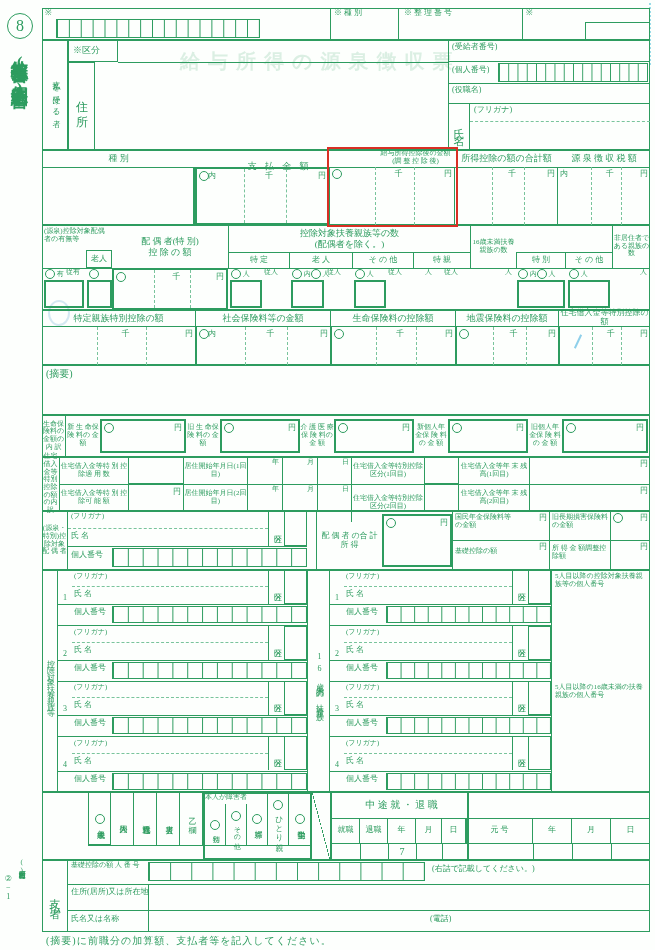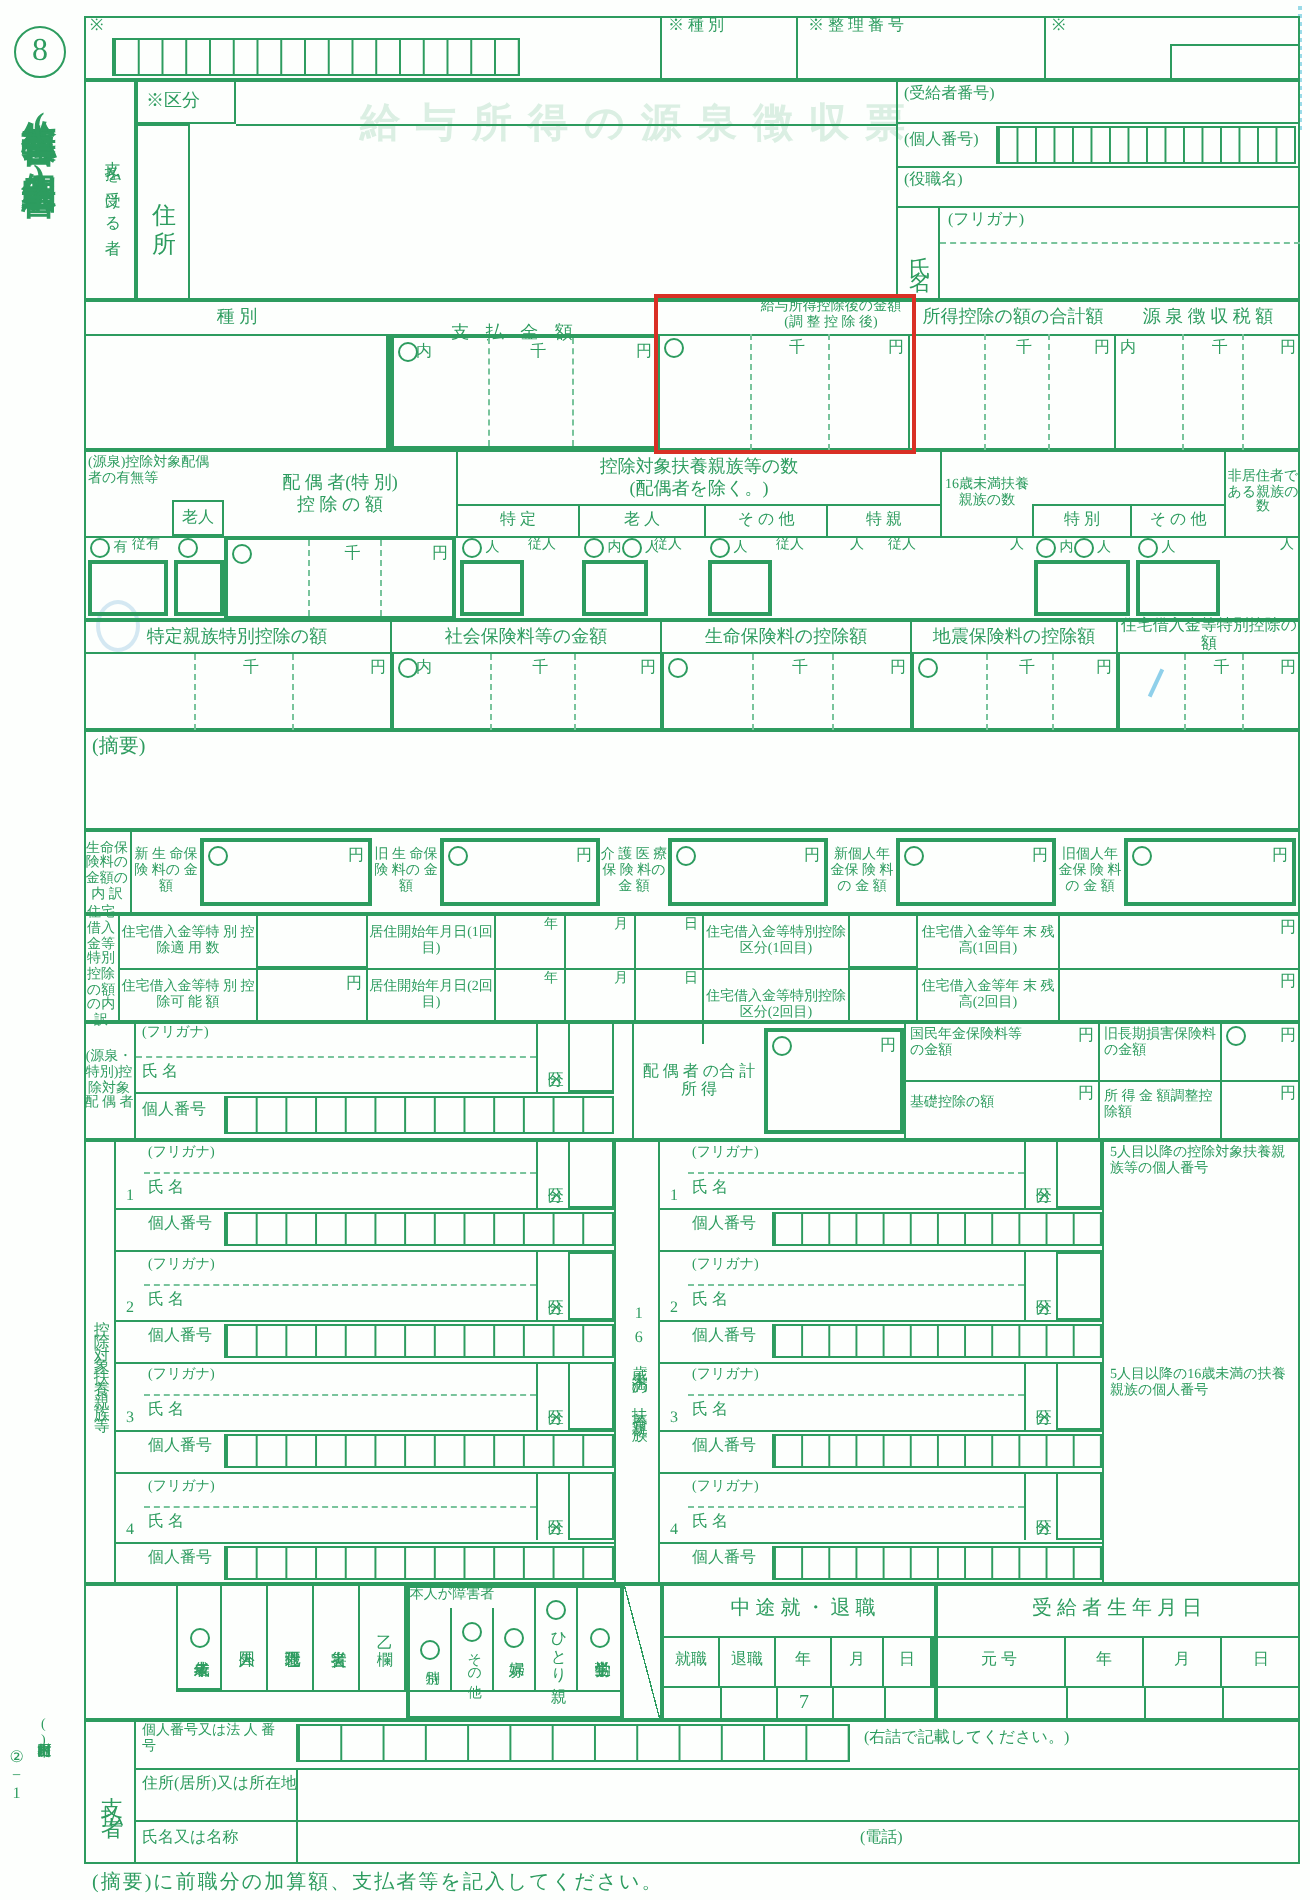--- a/index.html
+++ b/index.html
@@ -77,21 +77,21 @@
   <div class="c" style="left:448px;top:83px;width:202px;border-top:1px solid var(--g);"></div>
   <div class="c s8" style="left:452px;top:86px;">(役職名)</div>
   <div class="c" style="left:448px;top:103px;width:202px;border-top:1px solid var(--g);"></div>
   <div class="c vt ctr" style="left:448px;top:103px;width:22px;height:47px;font-size:11px;letter-spacing:8px;border-right:1px solid var(--g);">氏名</div>
   <div class="c s8" style="left:474px;top:106px;">(フリガナ)</div>
   <div class="c dashb" style="left:470px;top:121px;width:180px;height:1px;"></div>
 
   <div class="c bd" style="left:42px;top:150px;width:608px;height:75px;"></div>
   <div class="c" style="left:42px;top:167px;width:608px;border-top:1px solid var(--g);"></div>
   <div class="c ctr lab" style="left:42px;top:150px;width:153px;height:17px;">種        別</div>
-  <div class="c ctr lab" style="left:190px;top:150px;width:135px;height:33px;letter-spacing:3px;">支 払 金 額</div>
+  <div class="c ctr lab" style="left:212px;top:150px;width:135px;height:33px;letter-spacing:3px;">支 払 金 額</div>
   <div class="c ctr s7" style="left:330px;top:148px;width:125px;height:19px;flex-direction:column;padding-left:46px;">
     <span>給与所得控除後の金額</span>
     <span>(調 整 控 除 後)</span>
   </div>
   <div class="c ctr lab" style="left:455px;top:150px;width:103px;height:17px;">所得控除の額の合計額</div>
   <div class="c ctr lab" style="left:558px;top:150px;width:92px;height:17px;">源 泉 徴 収 税 額</div>
 
   <div class="c" style="left:42px;top:167px;width:153px;height:58px;border-right:2px solid var(--g);"></div>
   <div class="c amt bd2" style="left:195px;top:167px;width:135px;height:58px;">
     <span class="markabs"></span>
@@ -455,32 +455,31 @@
   <div class="c ctr s8" style="left:388px;top:818px;width:28px;height:25px;border-right:1px solid var(--g);">年</div>
   <div class="c ctr s8" style="left:416px;top:818px;width:26px;height:25px;border-right:1px solid var(--g);">月</div>
   <div class="c ctr s8" style="left:442px;top:818px;width:25px;height:25px;border-right:2px solid var(--g);">日</div>
   <div class="c" style="left:360px;top:843px;height:17px;border-left:1px solid var(--g);"></div>
   <div class="c" style="left:388px;top:843px;height:17px;border-left:1px solid var(--g);"></div>
   <div class="c" style="left:416px;top:843px;height:17px;border-left:1px solid var(--g);"></div>
   <div class="c" style="left:442px;top:843px;height:17px;border-left:1px solid var(--g);"></div>
   <div class="c ctr" style="left:388px;top:843px;width:28px;height:17px;font-size:10px;">7</div>
   <div class="c" style="left:467px;top:792px;height:68px;border-left:2px solid var(--g);"></div>
 
-  <div class="c ctr lab" style="left:467px;top:792px;width:183px;height:26px;font-size:10px;">受 給 者 生 年 月 日</div>
   <div class="c ctr s8" style="left:467px;top:818px;width:66px;height:25px;border-right:1px solid var(--g);">元  号</div>
   <div class="c ctr s8" style="left:533px;top:818px;width:39px;height:25px;border-right:1px solid var(--g);">年</div>
   <div class="c ctr s8" style="left:572px;top:818px;width:39px;height:25px;border-right:1px solid var(--g);">月</div>
   <div class="c ctr s8" style="left:611px;top:818px;width:39px;height:25px;">日</div>
   <div class="c" style="left:533px;top:843px;height:17px;border-left:1px solid var(--g);"></div>
   <div class="c" style="left:572px;top:843px;height:17px;border-left:1px solid var(--g);"></div>
   <div class="c" style="left:611px;top:843px;height:17px;border-left:1px solid var(--g);"></div>
 
   <div class="c bd" style="left:42px;top:860px;width:608px;height:72px;"></div>
   <div class="c vt ctr" style="left:42px;top:860px;width:26px;height:72px;border-right:1px solid var(--g);font-size:11px;letter-spacing:5px;">支払者</div>
-  <div class="c s7" style="left:71px;top:862px;width:70px;">個人番号又は法 人 番 号</div>
+  <div class="c s7" style="left:71px;top:862px;width:70px;">基礎控除の額 人 番 号</div>
   <div class="c strip" style="left:148px;top:862px;width:277px;height:19px;--n:13;"></div>
   <div class="c s8" style="left:432px;top:865px;">(右詰で記載してください。)</div>
   <div class="c" style="left:68px;top:884px;width:582px;border-top:1px solid var(--g);"></div>
   <div class="c s8" style="left:71px;top:888px;width:78px;">住所(居所)又は所在地</div>
   <div class="c" style="left:148px;top:884px;height:26px;border-left:1px solid var(--g);"></div>
   <div class="c" style="left:68px;top:910px;width:582px;border-top:1px solid var(--g);"></div>
   <div class="c s8" style="left:71px;top:915px;">氏名又は名称</div>
   <div class="c" style="left:148px;top:910px;height:22px;border-left:1px solid var(--g);"></div>
   <div class="c s8" style="left:430px;top:915px;">(電話)</div>
 

